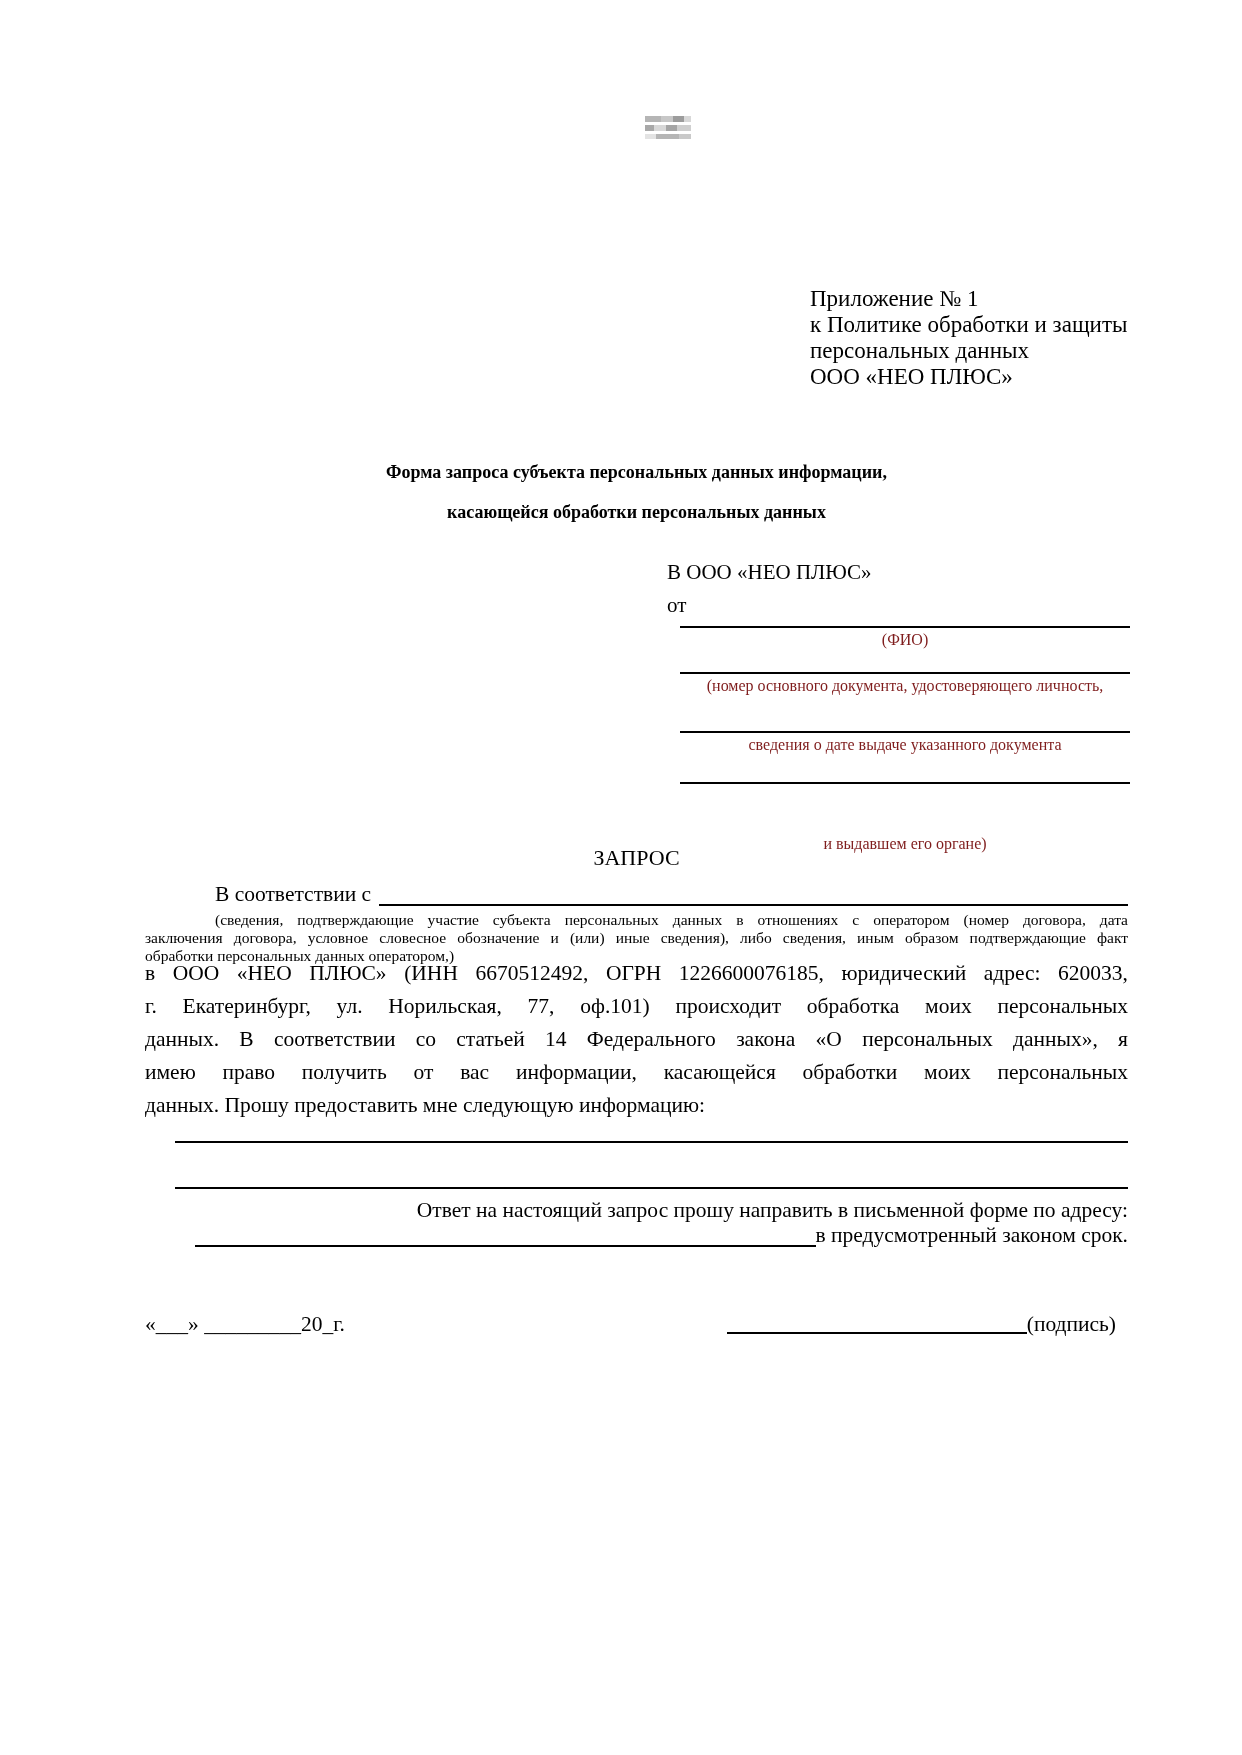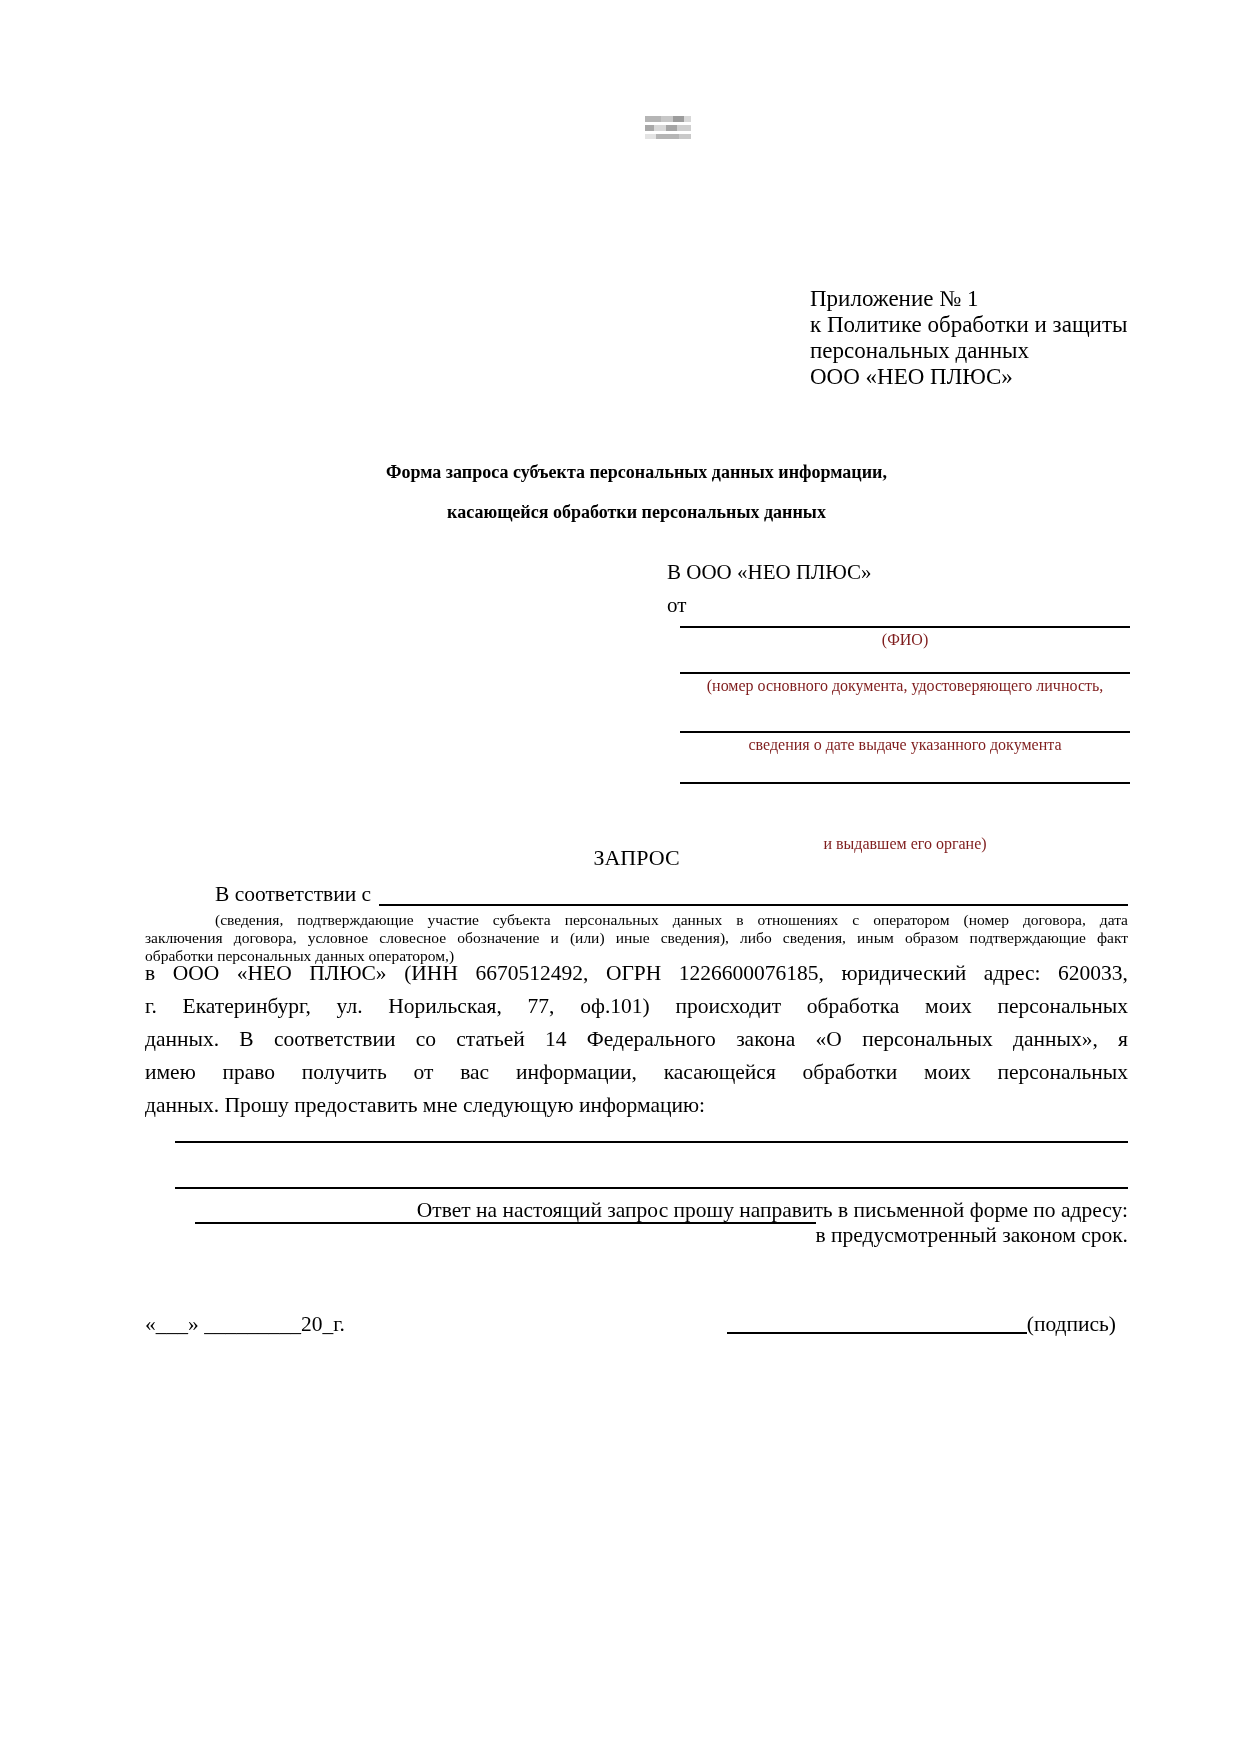--- a/index.html
+++ b/index.html
@@ -84,21 +84,21 @@
     <div class="jline">данных. В соответствии со статьей 14 Федерального закона «О персональных данных», я</div>
     <div class="jline">имею право получить от вас информации, касающейся обработки моих персональных</div>
     <div>данных. Прошу предоставить мне следующую информацию:</div>
   </div>
 
   <div class="abs rule" style="left:175px; top:1141px; width:953px;"></div>
   <div class="abs rule" style="left:175px; top:1187px; width:953px;"></div>
 
   <div class="abs body-text" style="left:145px; top:1194px; width:983px; text-align:right;">Ответ на настоящий запрос прошу направить в письменной форме по адресу:</div>
 
-  <div class="abs" style="left:145px; top:1222px; width:983px; display:flex; align-items:flex-start; font-size:21.5px; line-height:27px;">
+  <div class="abs" style="left:145px; top:1222px; width:983px; display:flex; align-items:flex-end; font-size:21.5px; line-height:27px;">
     <span class="rule" style="flex:1; margin-left:50px; margin-bottom:2px;"></span>
     <span class="nowrap">в предусмотренный законом срок.</span>
   </div>
 
   <div class="abs" style="left:145px; top:1312px; width:983px; display:flex; justify-content:space-between; align-items:flex-end; font-size:21.5px;">
     <span class="nowrap">«___» _________20_г.</span>
     <span style="display:flex; align-items:flex-end; margin-right:12px;">
       <span class="rule" style="width:300px; margin-bottom:3px;"></span>
       <span class="nowrap">(подпись)</span>
     </span>

